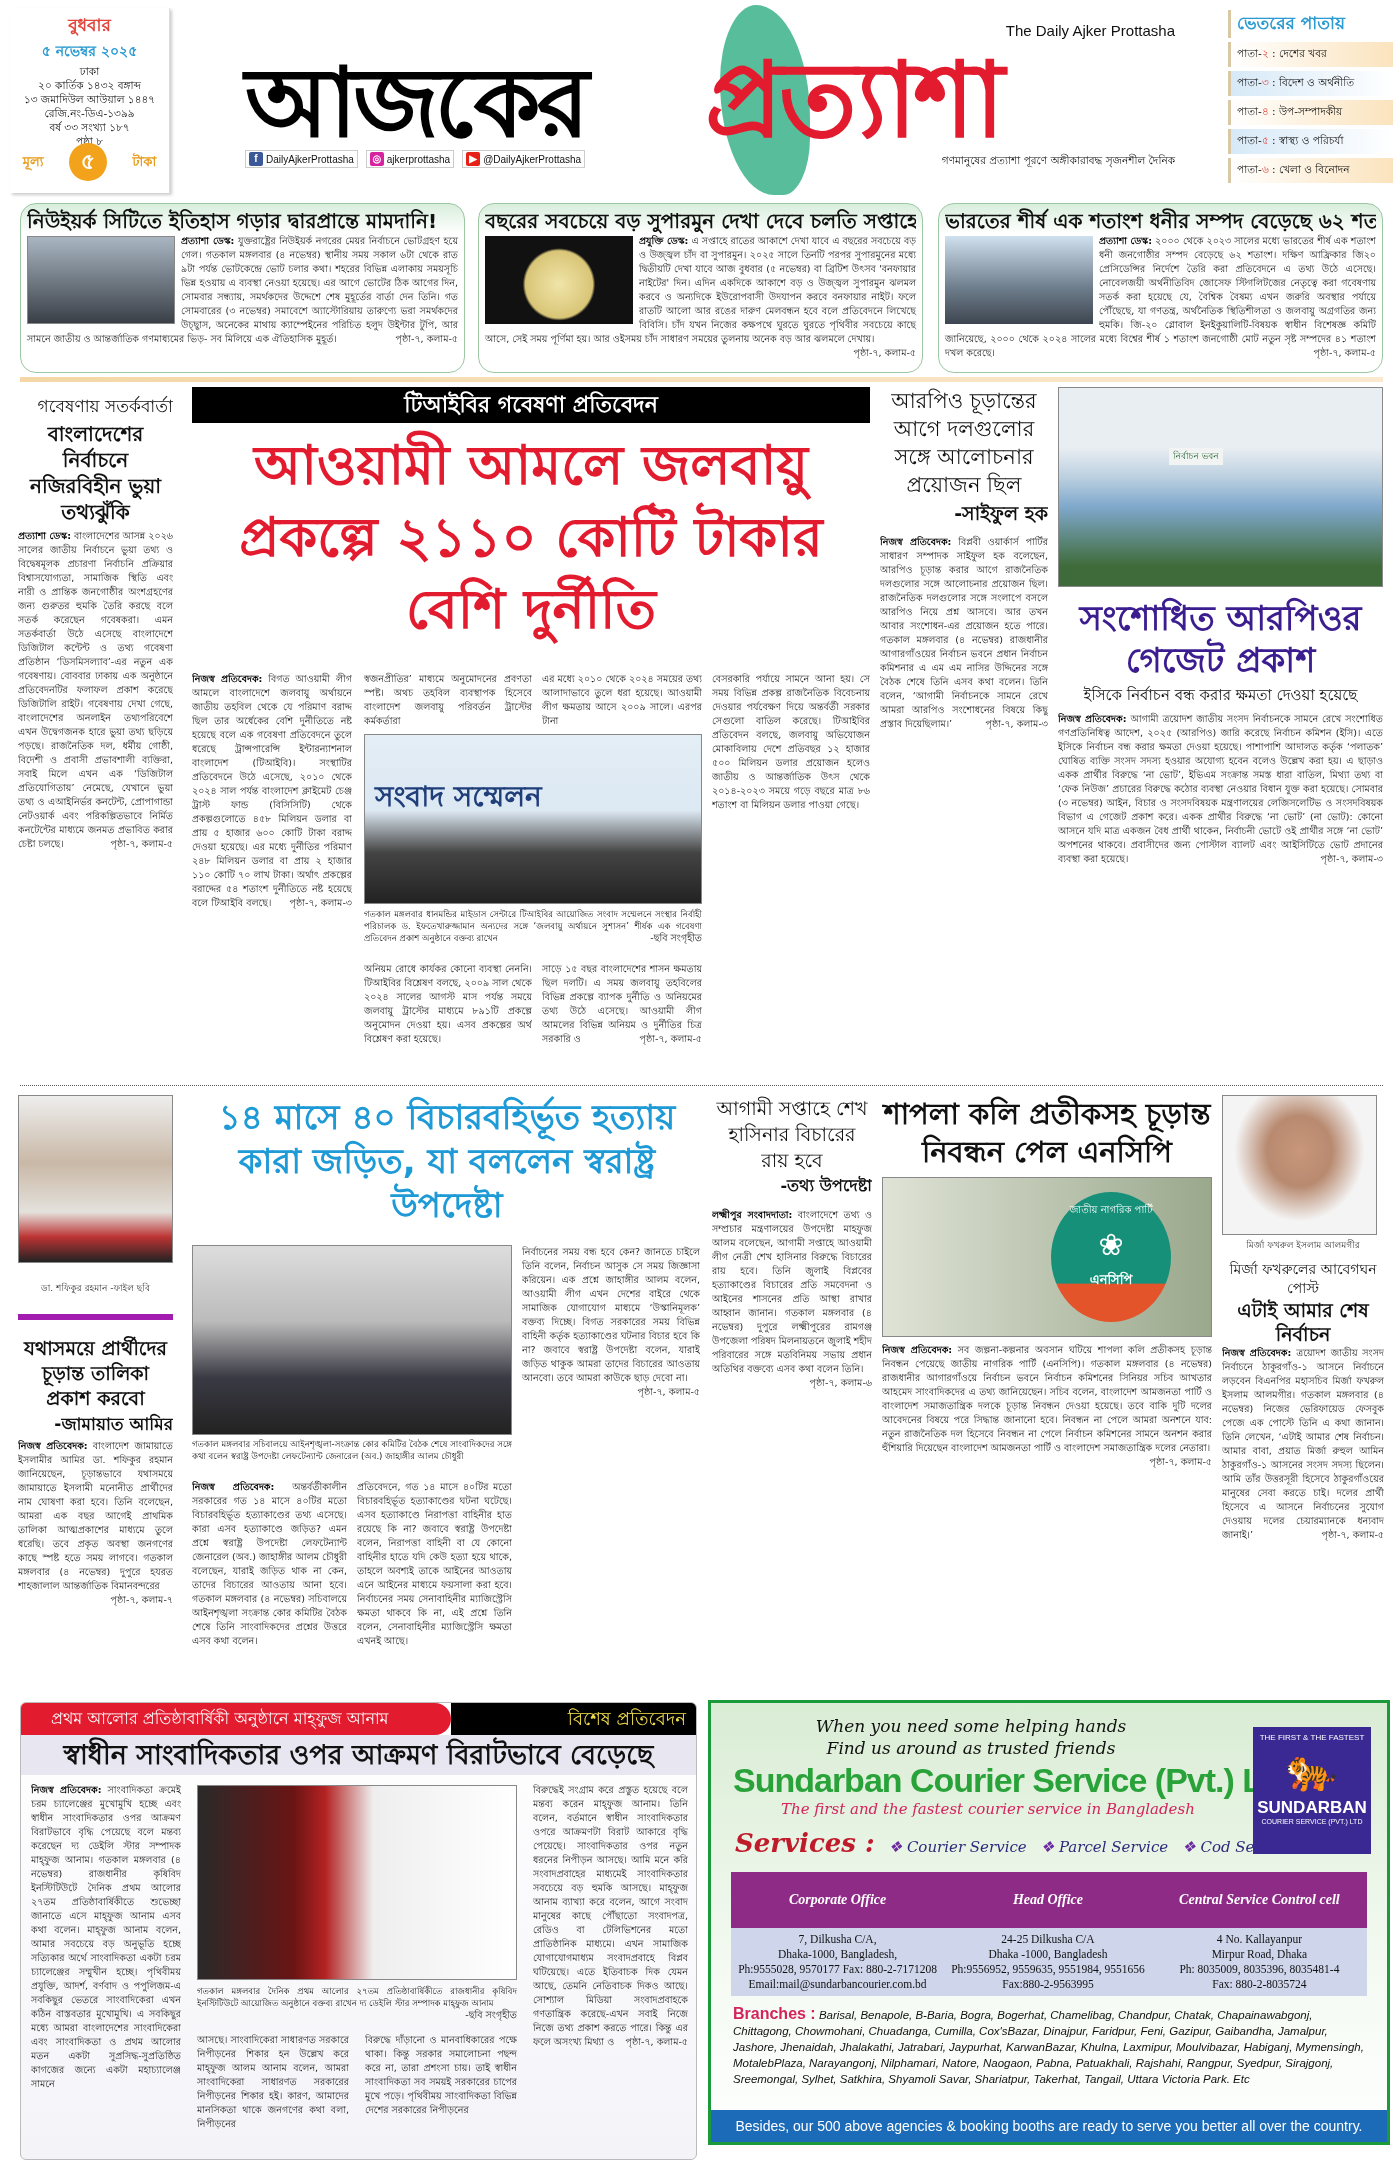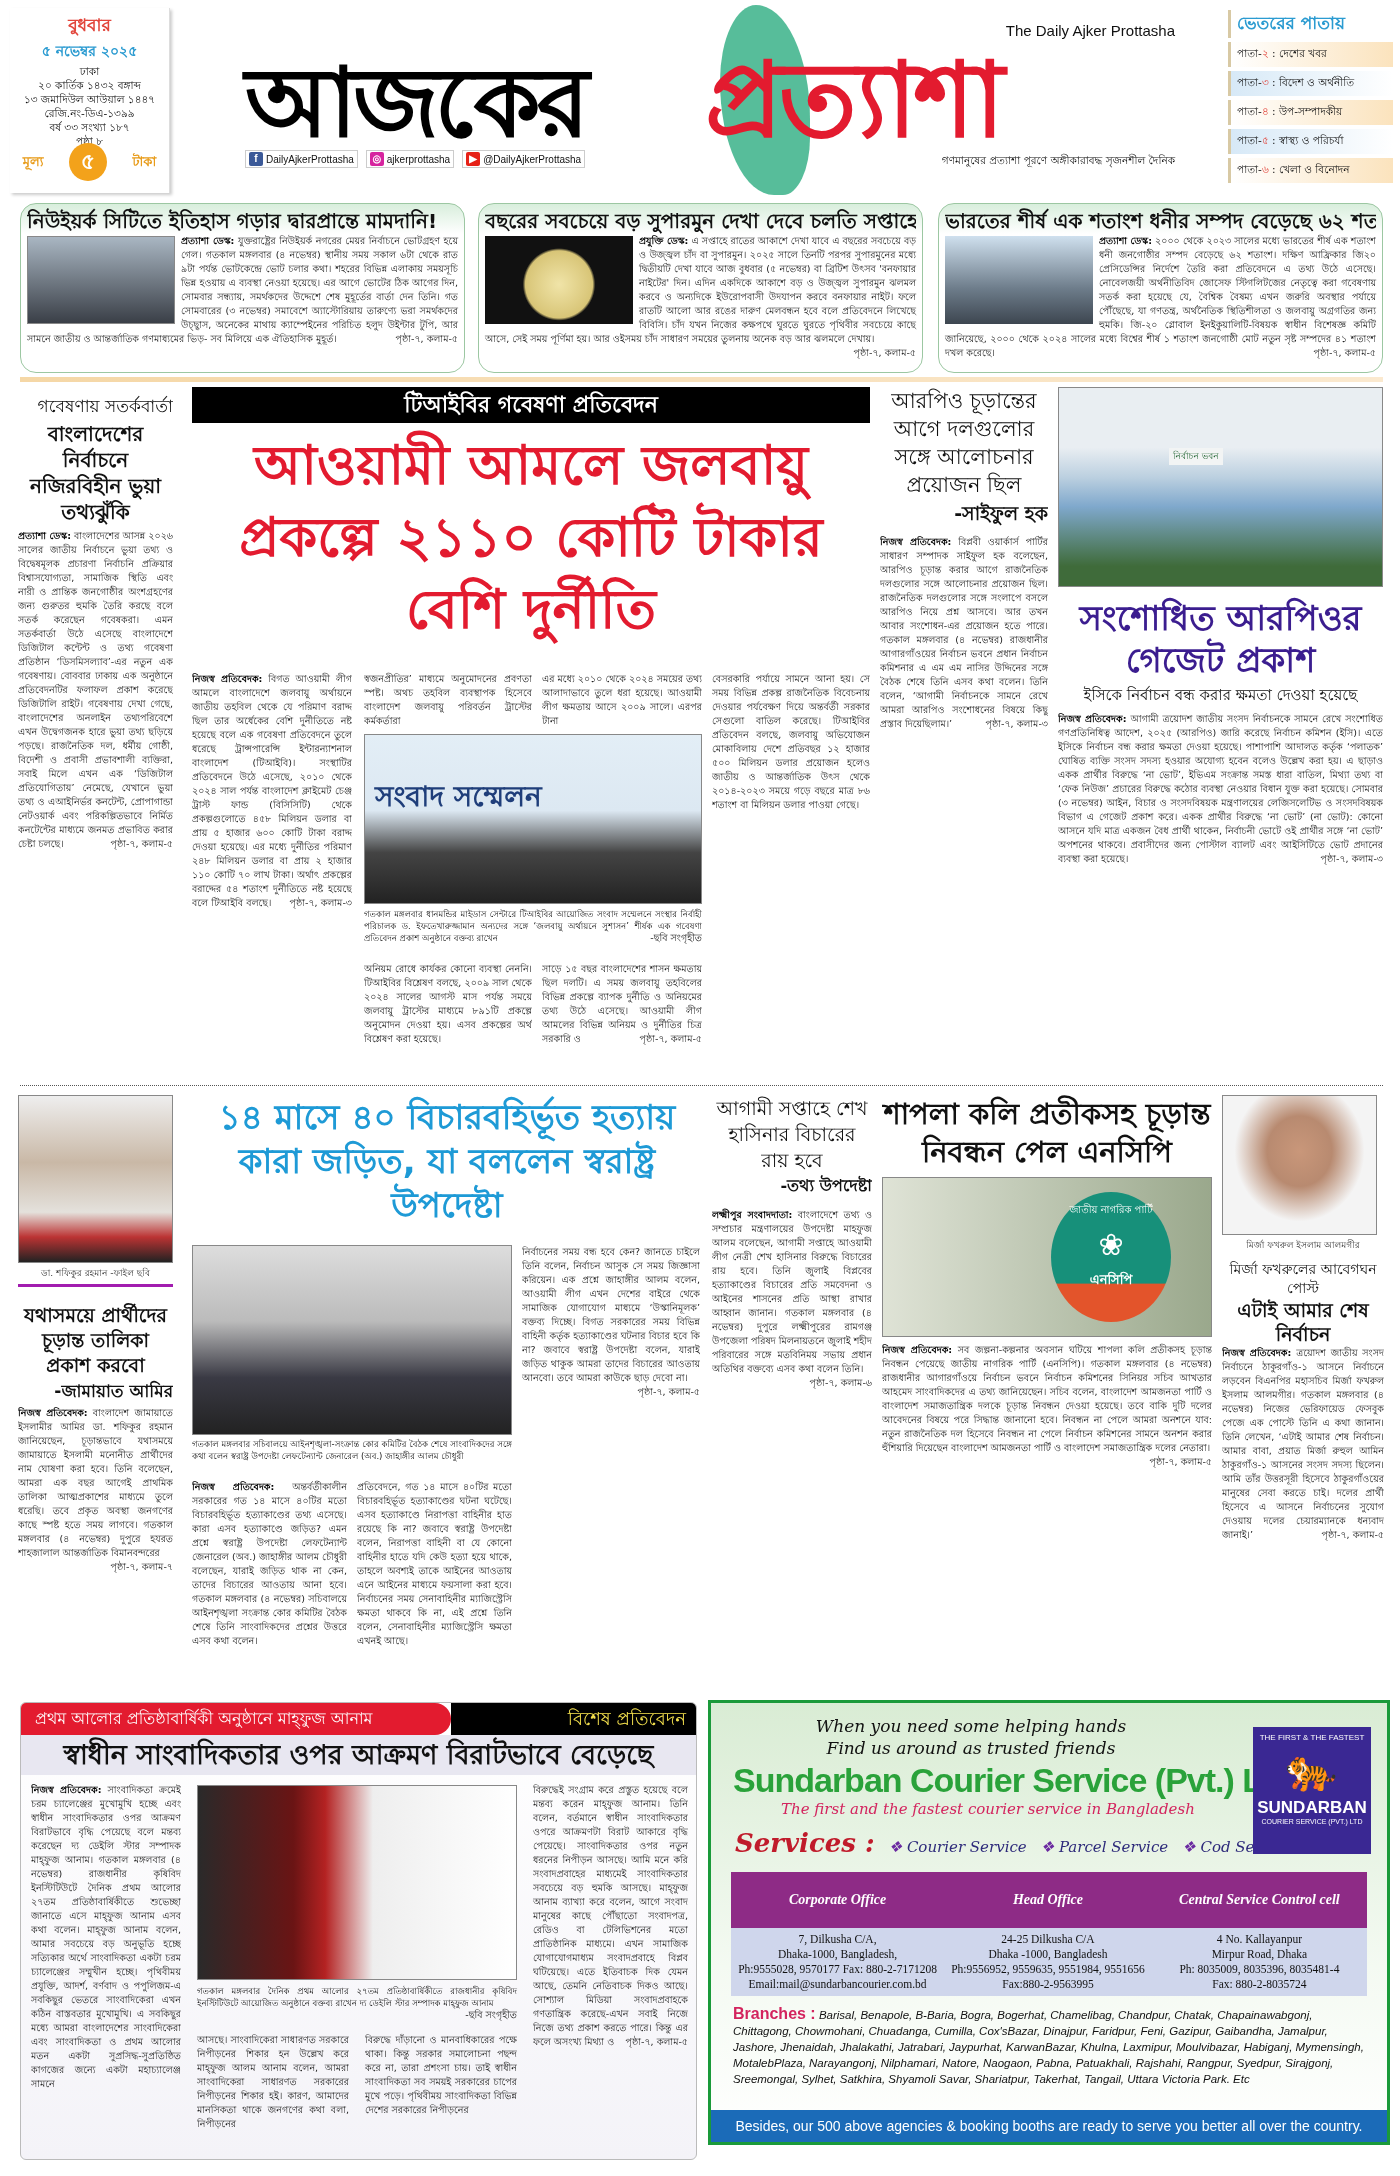--- a/index.html
+++ b/index.html
@@ -177,21 +177,21 @@
   </div>
   <div style="font-size:34px;color:#3b1d8f;text-align:center;line-height:42px;margin-top:10px;font-weight:bold">সংশোধিত আরপিওর গেজেট প্রকাশ</div>
   <div style="font-size:15px;text-align:center;margin:2px 0 4px">ইসিকে নির্বাচন বন্ধ করার ক্ষমতা দেওয়া হয়েছে</div>
   <p class="body"><b>নিজস্ব প্রতিবেদক:</b> <span>আগামী ত্রয়োদশ জাতীয় সংসদ নির্বাচনকে সামনে রেখে সংশোধিত গণপ্রতিনিধিত্ব আদেশ, ২০২৫ (আরপিও) জারি করেছে নির্বাচন কমিশন (ইসি)। এতে ইসিকে নির্বাচন বন্ধ করার ক্ষমতা দেওয়া হয়েছে। পাশাপাশি আদালত কর্তৃক ‘পলাতক’ ঘোষিত ব্যক্তি সংসদ সদস্য হওয়ার অযোগ্য হবেন বলেও উল্লেখ করা হয়। এ ছাড়াও একক প্রার্থীর বিরুদ্ধে ‘না ভোট’, ইভিএম সংক্রান্ত সমস্ত ধারা বাতিল, মিথ্যা তথ্য বা ‘ফেক নিউজ’ প্রচারের বিরুদ্ধে কঠোর ব্যবস্থা নেওয়ার বিধান যুক্ত করা হয়েছে। সোমবার (৩ নভেম্বর) আইন, বিচার ও সংসদবিষয়ক মন্ত্রণালয়ের লেজিসলেটিভ ও সংসদবিষয়ক বিভাগ এ গেজেট প্রকাশ করে। একক প্রার্থীর বিরুদ্ধে ‘না ভোট’ (না ভোট): কোনো আসনে যদি মাত্র একজন বৈধ প্রার্থী থাকেন, নির্বাচনী ভোটে ওই প্রার্থীর সঙ্গে ‘না ভোট’ অপশনের থাকবে। প্রবাসীদের জন্য পোস্টাল ব্যালট এবং আইসিটিতে ভোট প্রদানের ব্যবস্থা করা হয়েছে।</span> <span class="ref">পৃষ্ঠা-৭, কলাম-৩</span></p>
 </div>
 
 <div class="abs" style="left:20px;top:1085px;width:1363px;border-top:1px dotted #555"></div>
 
 <div class="abs" style="left:18px;top:1095px;width:155px;height:580px;overflow:hidden">
   <div class="photo" style="position:relative;width:155px;height:168px;background:linear-gradient(180deg,#eee 0,#c9b8a6 40%,#e4e1dc 70%,#b33 85%,#222)"></div>
-  <div class="cap" style="border-bottom:3px solid #a21caf;padding:3px 0">ডা. শফিকুর রহমান -ফাইল ছবি</div>
+  <div class="cap" style="border-bottom:6px solid #a21caf;padding:18px 0">ডা. শফিকুর রহমান -ফাইল ছবি</div>
   <div style="font-size:19px;font-weight:bold;text-align:center;line-height:25px;margin-top:16px">যথাসময়ে প্রার্থীদের চূড়ান্ত তালিকা প্রকাশ করবো</div>
   <div style="font-size:17px;font-weight:bold;text-align:right">-জামায়াত আমির</div>
   <p class="body"><b>নিজস্ব প্রতিবেদক:</b> <span>বাংলাদেশ জামায়াতে ইসলামীর আমির ডা. শফিকুর রহমান জানিয়েছেন, চূড়ান্তভাবে যথাসময়ে জামায়াতে ইসলামী মনোনীত প্রার্থীদের নাম ঘোষণা করা হবে। তিনি বলেছেন, আমরা এক বছর আগেই প্রাথমিক তালিকা আত্মপ্রকাশের মাধ্যমে তুলে ধরেছি। তবে প্রকৃত অবস্থা জনগণের কাছে স্পষ্ট হতে সময় লাগবে। গতকাল মঙ্গলবার (৪ নভেম্বর) দুপুরে হযরত শাহজালাল আন্তর্জাতিক বিমানবন্দরের</span> <span class="ref">পৃষ্ঠা-৭, কলাম-৭</span></p>
 </div>
 
 <div class="abs" style="left:192px;top:1095px;width:510px;font-size:34px;color:#1e9ad6;text-align:center;line-height:44px;font-weight:bold">১৪ মাসে ৪০ বিচারবহির্ভূত হত্যায় কারা জড়িত, যা বললেন স্বরাষ্ট্র উপদেষ্টা</div>
 <div class="abs photo" style="left:192px;top:1245px;width:320px;height:190px;background:linear-gradient(180deg,#ddd 0,#bbb 40%,#3a3a44 70%,#222)"></div>
 <div class="abs" style="left:192px;top:1438px;width:320px;font-size:8.5px;line-height:12px;text-align:justify">গতকাল মঙ্গলবার সচিবালয়ে আইনশৃঙ্খলা-সংক্রান্ত কোর কমিটির বৈঠক শেষে সাংবাদিকদের সঙ্গে কথা বলেন স্বরাষ্ট্র উপদেষ্টা লেফটেন্যান্ট জেনারেল (অব.) জাহাঙ্গীর আলম চৌধুরী</div>
 <div class="abs" style="left:522px;top:1245px;width:178px;height:425px;overflow:hidden">
     <p class="body"><span>নির্বাচনের সময় বন্ধ হবে কেন? জানতে চাইলে তিনি বলেন, নির্বাচন আসুক সে সময় জিজ্ঞাসা করিয়েন। এক প্রশ্নে জাহাঙ্গীর আলম বলেন, আওয়ামী লীগ এখন দেশের বাইরে থেকে সামাজিক যোগাযোগ মাধ্যমে ‘উস্কানিমূলক’ বক্তব্য দিচ্ছে। বিগত সরকারের সময় বিভিন্ন বাহিনী কর্তৃক হত্যাকাণ্ডের ঘটনার বিচার হবে কি না? জবাবে স্বরাষ্ট্র উপদেষ্টা বলেন, যারাই জড়িত থাকুক আমরা তাদের বিচারের আওতায় আনবো। তবে আমরা কাউকে ছাড় দেবো না।</span> <span class="ref">পৃষ্ঠা-৭, কলাম-৫</span></p>
@@ -224,21 +224,21 @@
 <div class="abs" style="left:1222px;top:1095px;width:162px;height:575px;overflow:hidden">
   <div class="photo" style="position:relative;width:155px;height:140px;background:radial-gradient(ellipse at 50% 40%,#c9977a 0,#b88a70 30%,#f4f4f4 60%)"></div>
   <div class="cap" style="padding:3px 0">মির্জা ফখরুল ইসলাম আলমগীর</div>
   <div style="font-size:14px;text-align:center;line-height:19px;margin-top:4px">মির্জা ফখরুলের আবেগঘন পোস্ট</div>
   <div style="font-size:19px;font-weight:bold;text-align:center;line-height:24px">এটাই আমার শেষ নির্বাচন</div>
   <p class="body"><b>নিজস্ব প্রতিবেদক:</b> <span>ত্রয়োদশ জাতীয় সংসদ নির্বাচনে ঠাকুরগাঁও-১ আসনে নির্বাচনে লড়বেন বিএনপির মহাসচিব মির্জা ফখরুল ইসলাম আলমগীর। গতকাল মঙ্গলবার (৪ নভেম্বর) নিজের ভেরিফায়েড ফেসবুক পেজে এক পোস্টে তিনি এ কথা জানান। তিনি লেখেন, ‘এটাই আমার শেষ নির্বাচন। আমার বাবা, প্রয়াত মির্জা রুহুল আমিন ঠাকুরগাঁও-১ আসনের সংসদ সদস্য ছিলেন। আমি তাঁর উত্তরসূরী হিসেবে ঠাকুরগাঁওয়ের মানুষের সেবা করতে চাই। দলের প্রার্থী হিসেবে এ আসনে নির্বাচনের সুযোগ দেওয়ায় দলের চেয়ারম্যানকে ধন্যবাদ জানাই।’</span> <span class="ref">পৃষ্ঠা-৭, কলাম-৫</span></p>
 </div>
 
 <div class="abs" style="left:20px;top:1702px;width:677px;height:458px;border:1px solid #bbb;border-radius:6px;background:linear-gradient(180deg,#fff,#f4f3f8);overflow:hidden">
   <div style="display:flex;height:32px">
-    <div style="flex:0 0 430px;background:#e31b2f;color:#fff;font-size:16px;line-height:32px;padding-left:14px;border-radius:0 16px 16px 0">প্রথম আলোর প্রতিষ্ঠাবার্ষিকী অনুষ্ঠানে মাহ্‌ফুজ আনাম</div>
+    <div style="flex:0 0 430px;background:#e31b2f;color:#fff;font-size:16px;line-height:32px;padding-left:30px;border-radius:0 16px 16px 0">প্রথম আলোর প্রতিষ্ঠাবার্ষিকী অনুষ্ঠানে মাহ্‌ফুজ আনাম</div>
     <div style="flex:1;background:#000;color:#f4e04d;font-size:18px;line-height:32px;text-align:right;padding-right:10px">বিশেষ প্রতিবেদন</div>
   </div>
   <div style="font-size:27px;font-weight:bold;text-align:center;line-height:40px;background:#e8e7f1">স্বাধীন সাংবাদিকতার ওপর আক্রমণ বিরাটভাবে বেড়েছে</div>
   <div style="position:absolute;left:10px;top:80px;width:150px;height:370px;overflow:hidden">
       <p class="body"><b>নিজস্ব প্রতিবেদক:</b> <span>সাংবাদিকতা ক্রমেই চরম চ্যালেঞ্জের মুখোমুখি হচ্ছে এবং স্বাধীন সাংবাদিকতার ওপর আক্রমণ বিরাটভাবে বৃদ্ধি পেয়েছে বলে মন্তব্য করেছেন দ্য ডেইলি স্টার সম্পাদক মাহ্‌ফুজ আনাম। গতকাল মঙ্গলবার (৪ নভেম্বর) রাজধানীর কৃষিবিদ ইনস্টিটিউটে দৈনিক প্রথম আলোর ২৭তম প্রতিষ্ঠাবার্ষিকীতে শুভেচ্ছা জানাতে এসে মাহ্‌ফুজ আনাম এসব কথা বলেন। মাহ্‌ফুজ আনাম বলেন, আমার সবচেয়ে বড় অনুভূতি হচ্ছে সত্যিকার অর্থে সাংবাদিকতা একটা চরম চ্যালেঞ্জের সম্মুখীন হচ্ছে। পৃথিবীময় প্রযুক্তি, আদর্শ, বর্ণবাদ ও পপুলিজম-এ সবকিছুর ভেতরে সাংবাদিকেরা এখন কঠিন বাস্তবতার মুখোমুখি। এ সবকিছুর মধ্যে আমরা বাংলাদেশের সাংবাদিকেরা এবং সাংবাদিকতা ও প্রথম আলোর মতন একটা সুপ্রসিদ্ধ-সুপ্রতিষ্ঠিত কাগজের জন্যে একটা মহাচ্যালেঞ্জ সামনে</span></p>
     </div>
   <div class="photo" style="left:176px;top:82px;width:320px;height:195px;background:linear-gradient(90deg,#2a2a2a 0,#6a1414 30%,#b42222 40%,#eee 55%,#fff)"></div>
   <div style="position:absolute;left:176px;top:282px;width:320px;font-size:8.5px;line-height:12px;text-align:justify"><span>গতকাল মঙ্গলবার দৈনিক প্রথম আলোর ২৭তম প্রতিষ্ঠাবার্ষিকীতে রাজধানীর কৃষিবিদ ইনস্টিটিউটে আয়োজিত অনুষ্ঠানে বক্তব্য রাখেন দ্য ডেইলি স্টার সম্পাদক মাহ্‌ফুজ আনাম</span> <span class="ref">-ছবি সংগৃহীত</span></div>
   <div style="position:absolute;left:176px;top:330px;width:152px;height:120px;overflow:hidden">
       <p class="body">আসছে। সাংবাদিকেরা সাধারণত সরকারে নিপীড়নের শিকার হন উল্লেখ করে মাহ্‌ফুজ আলম আনাম বলেন, আমরা সাংবাদিকেরা সাধারণত সরকারের নিপীড়নের শিকার হই। কারণ, আমাদের মানসিকতা থাকে জনগণের কথা বলা, নিপীড়নের</p>

